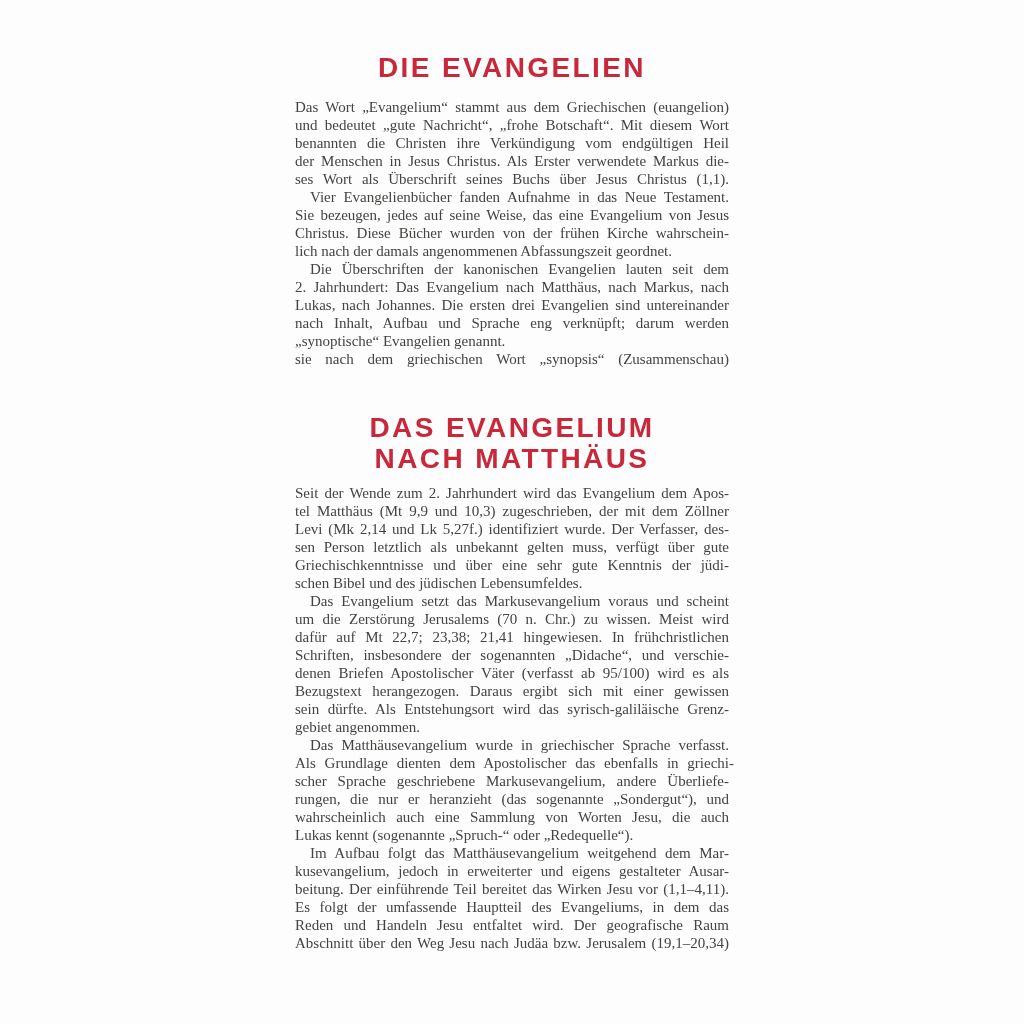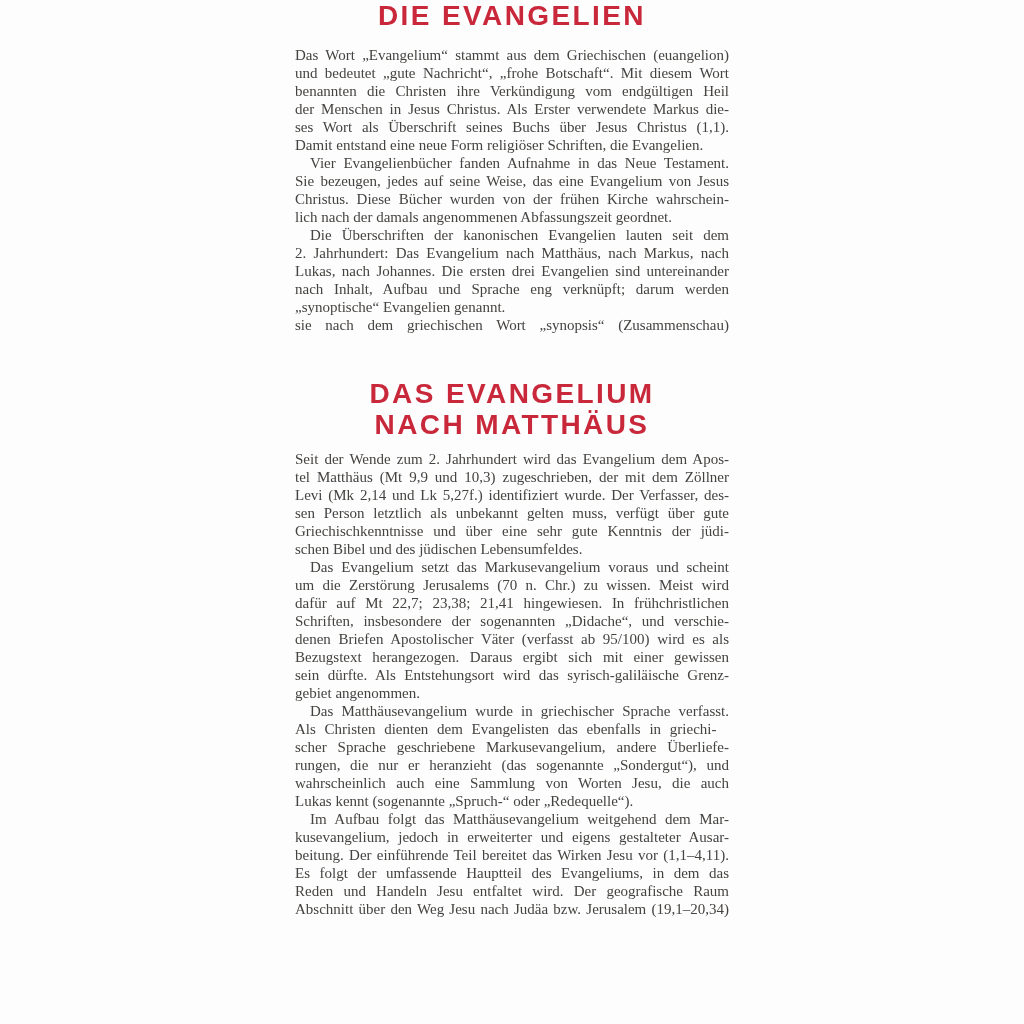--- a/index.html
+++ b/index.html
@@ -10,20 +10,21 @@
   }
   .page {
     position: relative;
     width: 1024px; height: 1024px;
     overflow: hidden;
     background: var(--bg, #fdfdfd);
   }
   .column {
     width: 434px;
     margin: 0 auto;
+    padding-top: 52px;
     color: var(--ink, #454340);
   }
   .heading {
     margin: 0;
     font-family: "Liberation Sans", sans-serif;
     font-weight: 700;
     font-size: 28px;
     line-height: 31px;
     letter-spacing: 2.4px;
     text-align: center;
@@ -53,21 +54,20 @@
 
     <h1 class="heading">DIE EVANGELIEN</h1>
 
     <section class="bodyblock">
       <div class="para">
         <div class="line"><span style="word-spacing: 3.48px;">Das Wort „Evangelium“ stammt aus dem Griechischen (euangelion)</span></div>
         <div class="line"><span style="word-spacing: 3.62px;">und bedeutet „gute Nachricht“, „frohe Botschaft“. Mit diesem Wort</span></div>
         <div class="line"><span style="word-spacing: 6.51px;">benannten die Christen ihre Verkündigung vom endgültigen Heil</span></div>
         <div class="line"><span style="word-spacing: 3.14px;">der Menschen in Jesus Christus. Als Erster verwendete Markus die-</span></div>
         <div class="line"><span style="word-spacing: 5.85px;">ses Wort als Überschrift seines Buchs über Jesus Christus (1,1).</span></div>
-        <div class="line nojust"><span>Damit entstand eine neue Form religiöser Schriften, die Evangelien.</span></div>
       </div>
       <div class="para">
         <div class="line indent"><span style="word-spacing: 3.89px; text-align: right;">Vier Evangelienbücher fanden Aufnahme in das Neue Testament.</span></div>
         <div class="line"><span style="word-spacing: 2.48px;">Sie bezeugen, jedes auf seine Weise, das eine Evangelium von Jesus</span></div>
         <div class="line"><span style="word-spacing: 4.11px;">Christus. Diese Bücher wurden von der frühen Kirche wahrschein-</span></div>
         <div class="line nojust"><span>lich nach der damals angenommenen Abfassungszeit geordnet.</span></div>
       </div>
       <div class="para">
         <div class="line indent"><span style="word-spacing: 6.25px;">Die Überschriften der kanonischen Evangelien lauten seit dem</span></div>
         <div class="line"><span style="word-spacing: 3.48px;">2. Jahrhundert: Das Evangelium nach Matthäus, nach Markus, nach</span></div>
@@ -97,21 +97,21 @@
         <div class="line"><span style="word-spacing: 4.53px;">um die Zerstörung Jerusalems (70 n. Chr.) zu wissen. Meist wird</span></div>
         <div class="line"><span style="word-spacing: 5.93px;">dafür auf Mt 22,7; 23,38; 21,41 hingewiesen. In frühchristlichen</span></div>
         <div class="line"><span style="word-spacing: 5.97px; margin-top: 16px;">Schriften, insbesondere der sogenannten „Didache“, und verschie-</span></div>
         <div class="line"><span style="word-spacing: 3.87px;">denen Briefen Apostolischer Väter (verfasst ab 95/100) wird es als</span></div>
         <div class="line"><span style="word-spacing: 6.82px;">Bezugstext herangezogen. Daraus ergibt sich mit einer gewissen</span></div>
         <div class="line"><span style="word-spacing: 4.75px;">sein dürfte. Als Entstehungsort wird das syrisch-galiläische Grenz-</span></div>
         <div class="line nojust"><span>gebiet angenommen.</span></div>
       </div>
       <div class="para">
         <div class="line indent"><span style="word-spacing: 4.37px;">Das Matthäusevangelium wurde in griechischer Sprache verfasst.</span></div>
-        <div class="line"><span style="word-spacing: 4.99px;">Als Christen dienten dem Evangelisten das ebenfalls in griechi-</span></div>
+        <div class="line"><span style="word-spacing: 4.99px;">Als Grundlage dienten dem Apostolischer das ebenfalls in griechi-</span></div>
         <div class="line"><span style="word-spacing: 7.17px;">scher Sprache geschriebene Markusevangelium, andere Überliefe-</span></div>
         <div class="line"><span style="word-spacing: 5.97px;">rungen, die nur er heranzieht (das sogenannte „Sondergut“), und</span></div>
         <div class="line"><span style="word-spacing: 6.58px;">wahrscheinlich auch eine Sammlung von Worten Jesu, die auch</span></div>
         <div class="line nojust"><span>Lukas kennt (sogenannte „Spruch-“ oder „Redequelle“).</span></div>
       </div>
       <div class="para">
         <div class="line indent"><span style="word-spacing: 4.73px;">Im Aufbau folgt das Matthäusevangelium weitgehend dem Mar-</span></div>
         <div class="line"><span style="word-spacing: 4.92px;">kusevangelium, jedoch in erweiterter und eigens gestalteter Ausar-</span></div>
         <div class="line"><span style="word-spacing: 1.55px;">beitung. Der einführende Teil bereitet das Wirken Jesu vor (1,1–4,11).</span></div>
         <div class="line"><span style="word-spacing: 5.73px;">Es folgt der umfassende Hauptteil des Evangeliums, in dem das</span></div>

